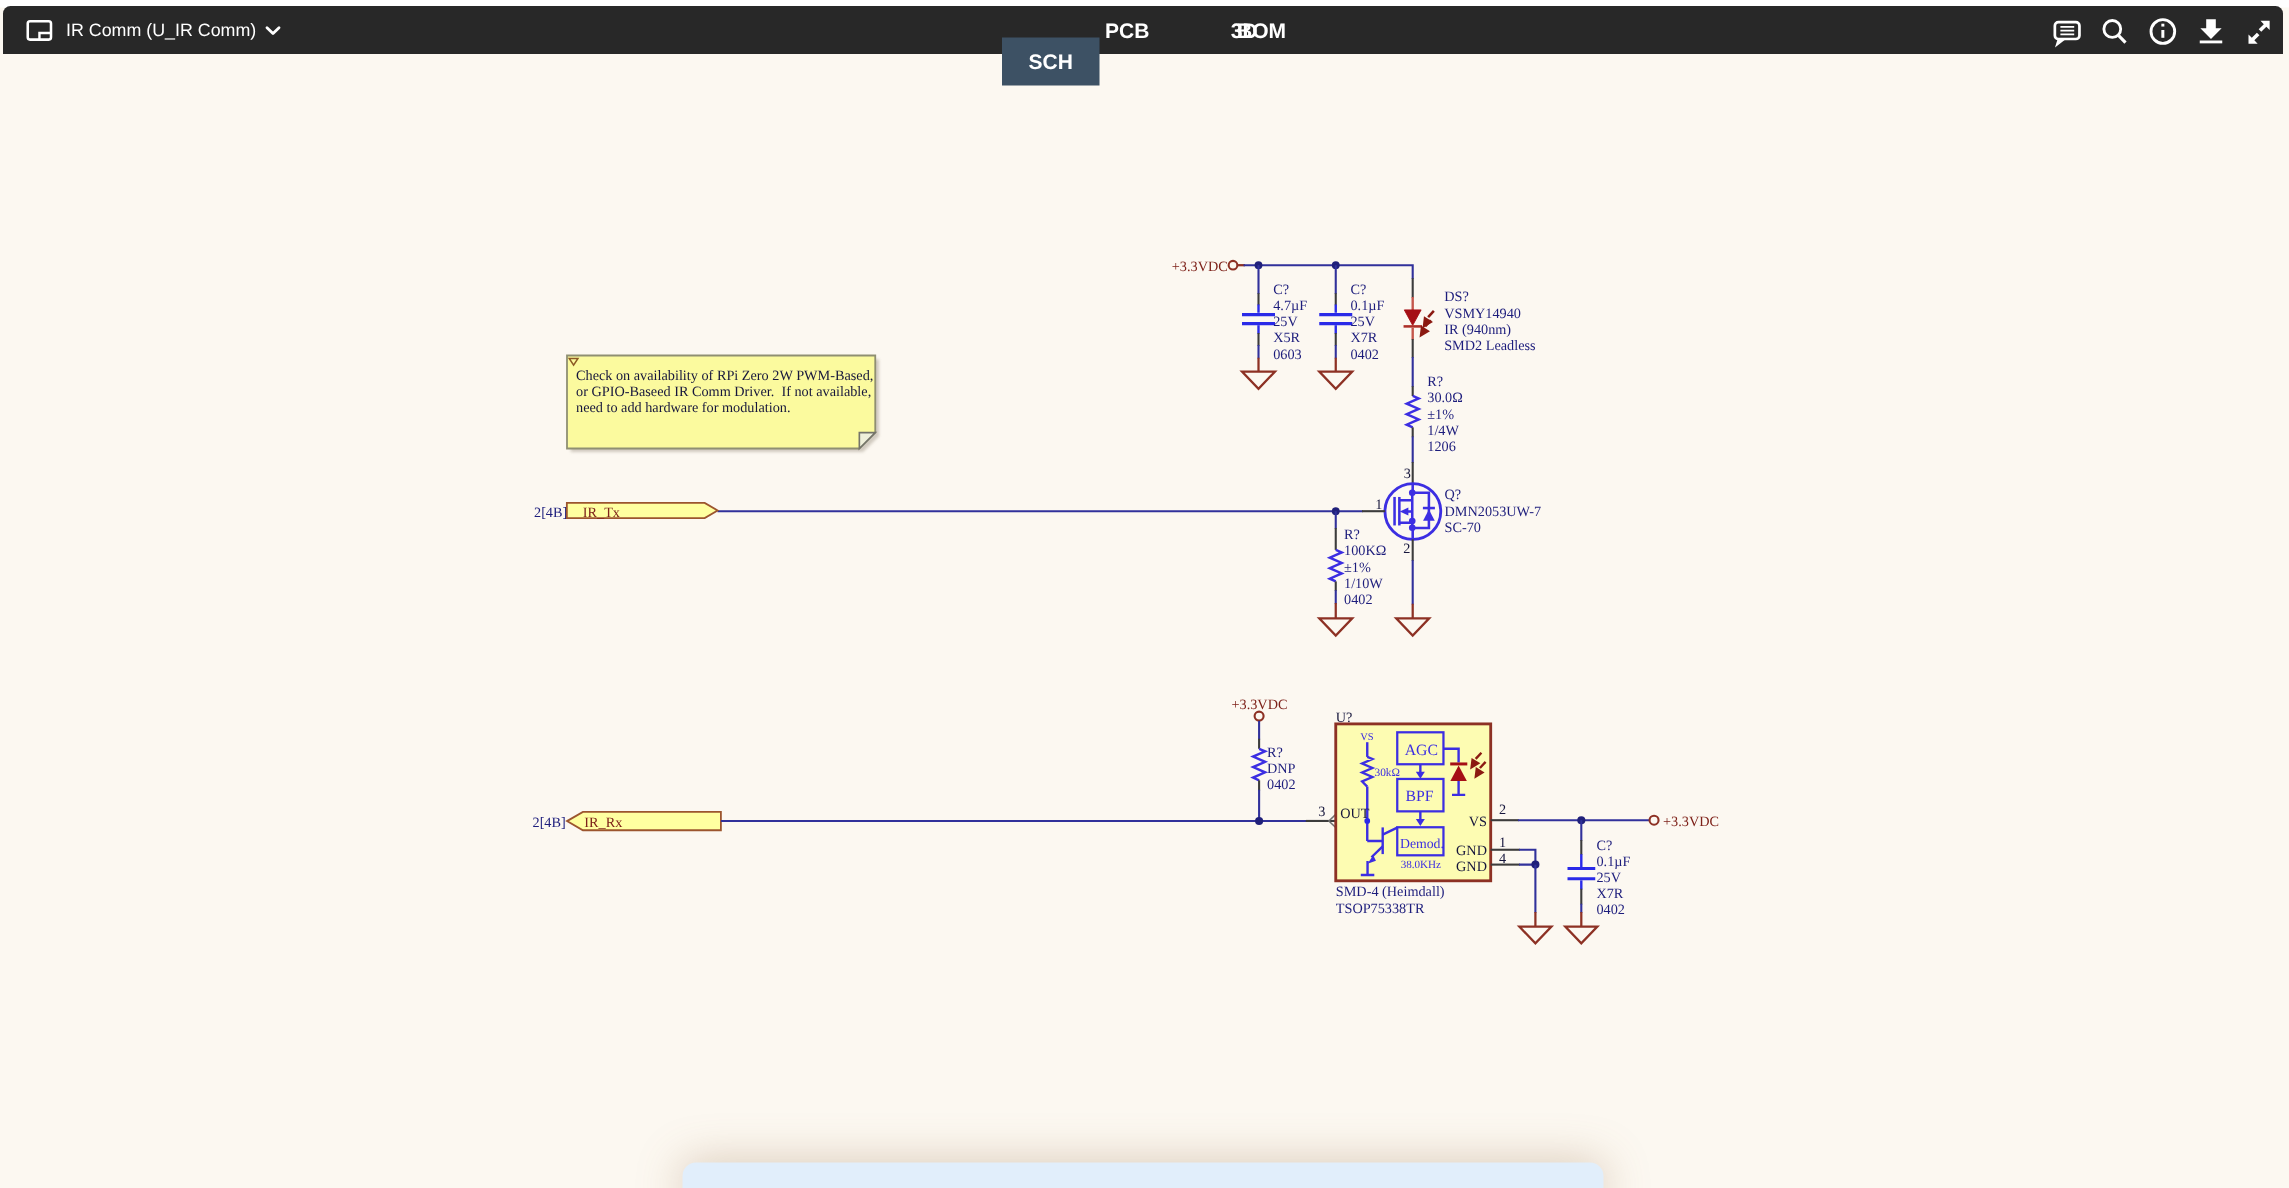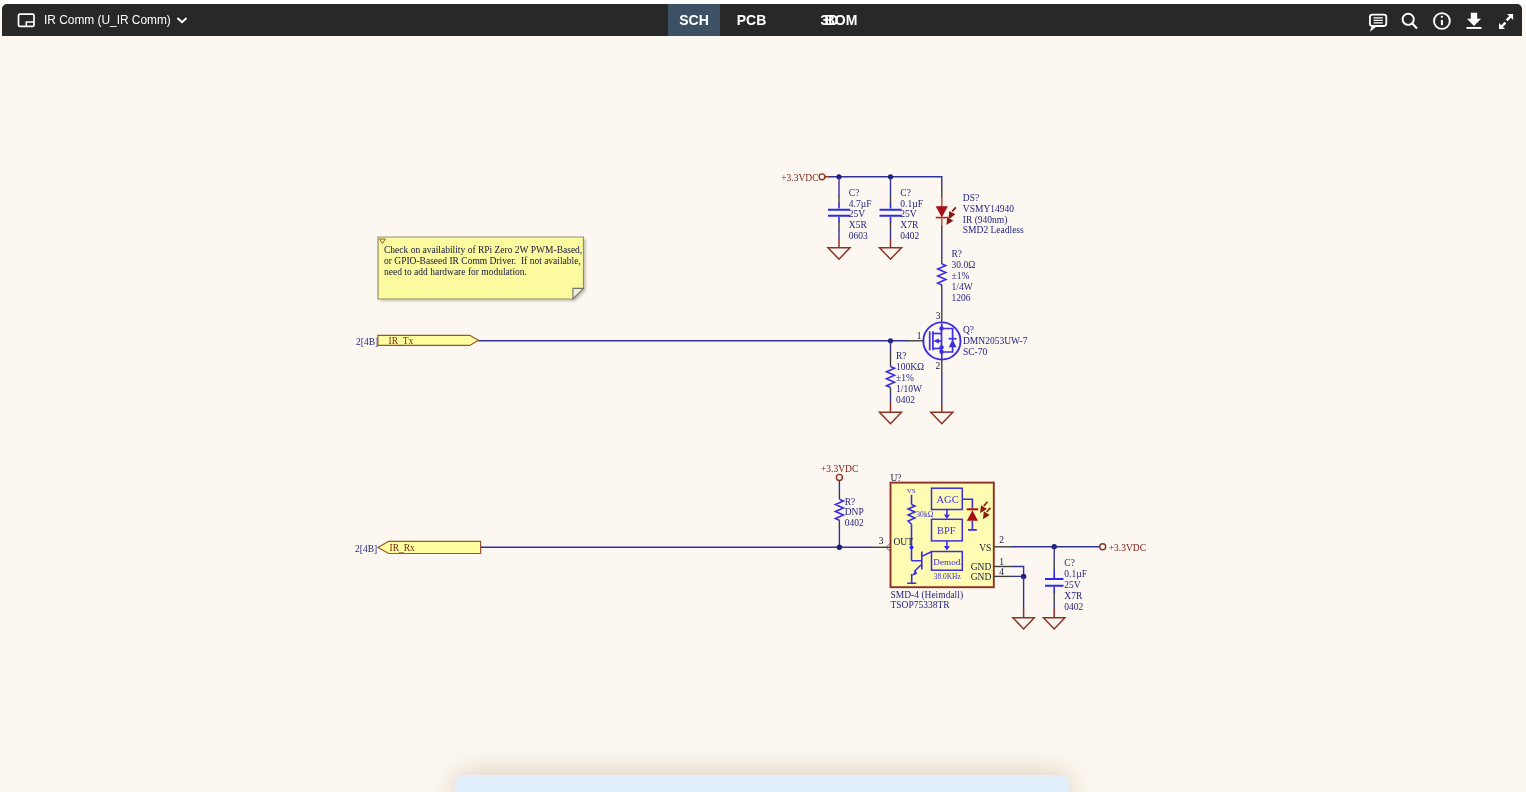--- a/index.html
+++ b/index.html
@@ -1,21 +1,21 @@
 <!DOCTYPE html>
 <html><head>
 <meta charset="utf-8">
 <style>
 html,body{margin:0;padding:0;}
 body{width:1526px;height:792px;overflow:hidden;font-family:"Liberation Sans",sans-serif;background:#fcf8f1;}
 .topstrip{position:absolute;left:0;top:0;width:1526px;height:5px;background:#fefefe;}
 .bar{position:absolute;left:2px;top:4px;width:1520px;height:32px;background:#282828;border-radius:5px 5px 0 0;z-index:5;text-decoration:underline;}
 .bar .label{position:absolute;left:42px;top:0;height:32px;line-height:32px;color:#fff;font-size:11.9px;letter-spacing:0;}
 .tab{position:absolute;top:0;height:32px;color:#fff;font-size:14px;font-weight:700;text-align:center;line-height:32px;}
-.tabsch{left:666px;width:52px;background:#3d5164;}
+.tabsch{left:666px;width:65px;background:#3d5164;margin-top:21px;}
 .panel{position:absolute;left:455px;top:775px;width:614px;height:30px;background:#e1eefb;border-radius:9px;box-shadow:0 0 30px rgba(150,110,70,.35);z-index:2;}
 svg.icons{position:absolute;left:0;top:0;z-index:6;}
 svg.sch{position:absolute;left:0;top:0;z-index:1;}
 </style>
 </head>
 <body>
 <div class="topstrip"></div>
 <div class="bar">
   <div class="label">IR Comm (U_IR Comm)</div>
   <div class="tab tabsch">SCH</div>

